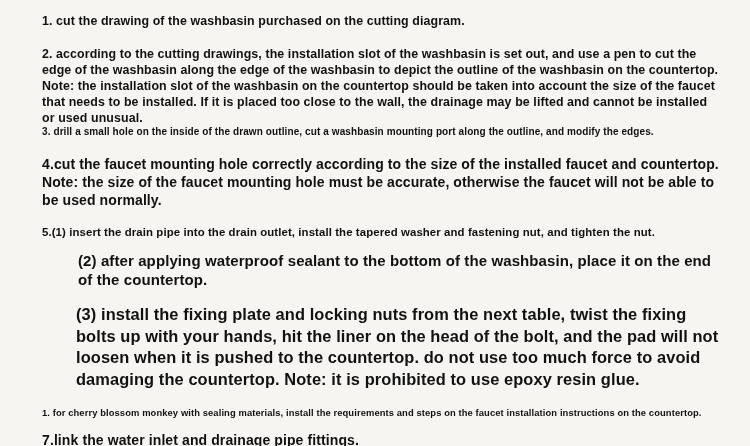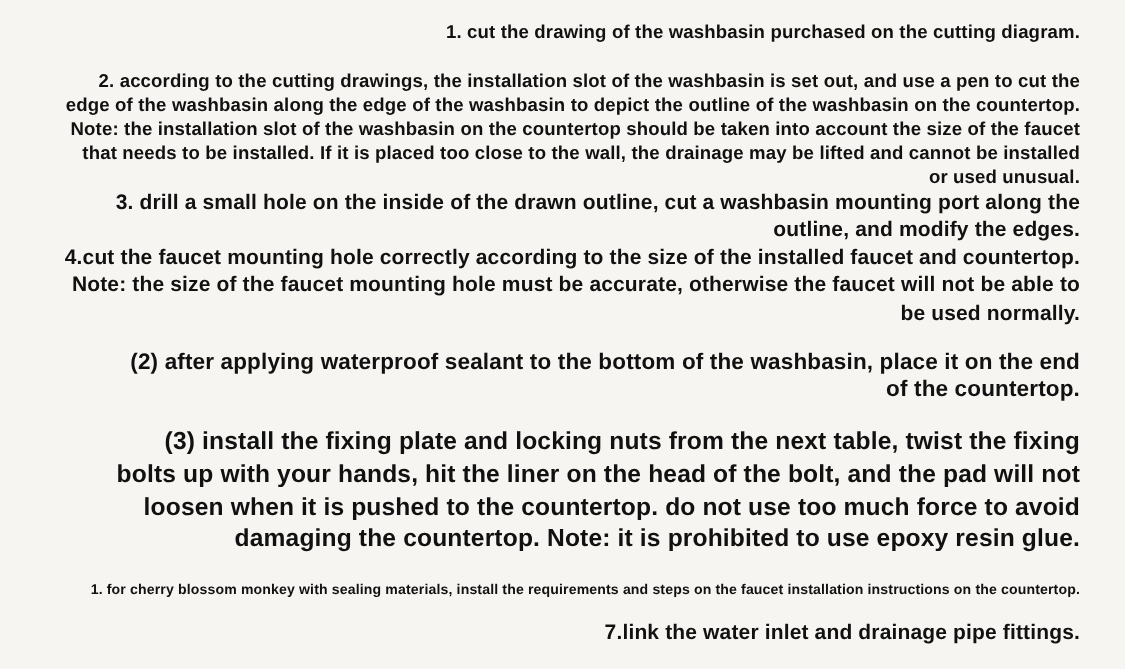--- a/index.html
+++ b/index.html
@@ -14,41 +14,40 @@
     color: #111111;
     overflow: hidden;
   }
   .page {
     position: relative;
     width: 750px;
     height: 446px;
     background: #f7f5f2;
     box-sizing: border-box;
     padding: 14px 30px 10px 42px;
-    text-align: right;
   }
   .step {
     margin: 0 0 0 0;
     font-weight: bold;
     letter-spacing: 0.1px;
   }
   .s1 {
     font-size: 12.4px;
     line-height: 1.25;
     margin-bottom: 16px;
   }
   .s2 {
     font-size: 12.4px;
     line-height: 1.3;
     margin-bottom: 0;
   }
   .s3 {
-    font-size: 14px;
+    font-size: 10px;
     line-height: 1.25;
-    margin-bottom: 1px;
+    margin-bottom: 16px;
   }
   .s4 {
     font-size: 14px;
     line-height: 1.3;
     margin-bottom: 16px;
   }
   .s5 {
     font-size: 11.4px;
     line-height: 1.25;
     margin-bottom: 13px;
@@ -75,17 +74,18 @@
   }
 </style>
 </head>
 <body>
 
 <div class="page">
   <p class="step s1">1. cut the drawing of the washbasin purchased on the cutting diagram.</p>
   <p class="step s2">2. according to the cutting drawings, the installation slot of the washbasin is set out, and use a pen to cut the edge of the washbasin along the edge of the washbasin to depict the outline of the washbasin on the countertop. Note: the installation slot of the washbasin on the countertop should be taken into account the size of the faucet that needs to be installed. If it is placed too close to the wall, the drainage may be lifted and cannot be installed or used unusual.</p>
   <p class="step s3">3. drill a small hole on the inside of the drawn outline, cut a washbasin mounting port along the outline, and modify the edges.</p>
   <p class="step s4">4.cut the faucet mounting hole correctly according to the size of the installed faucet and countertop. Note: the size of the faucet mounting hole must be accurate, otherwise the faucet will not be able to be used normally.</p>
+  <p class="step s5">5.(1) insert the drain pipe into the drain outlet, install the tapered washer and fastening nut, and tighten the nut.</p>
   <p class="step s5b">(2) after applying waterproof sealant to the bottom of the washbasin, place it on the end of the countertop.</p>
   <p class="step s5c">(3) install the fixing plate and locking nuts from the next table, twist the fixing bolts up with your hands, hit the liner on the head of the bolt, and the pad will not loosen when it is pushed to the countertop. do not use too much force to avoid damaging the countertop. Note: it is prohibited to use epoxy resin glue.</p>
   <p class="step s6">1. for cherry blossom monkey with sealing materials, install the requirements and steps on the faucet installation instructions on the countertop.</p>
   <p class="step s7">7.link the water inlet and drainage pipe fittings.</p>
 </div>
 
 </body></html>

